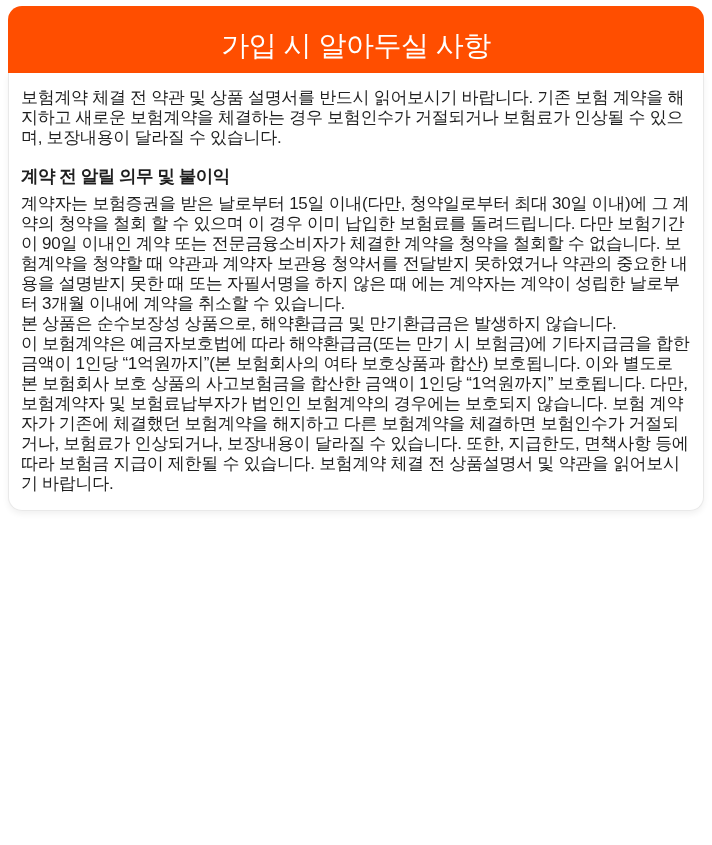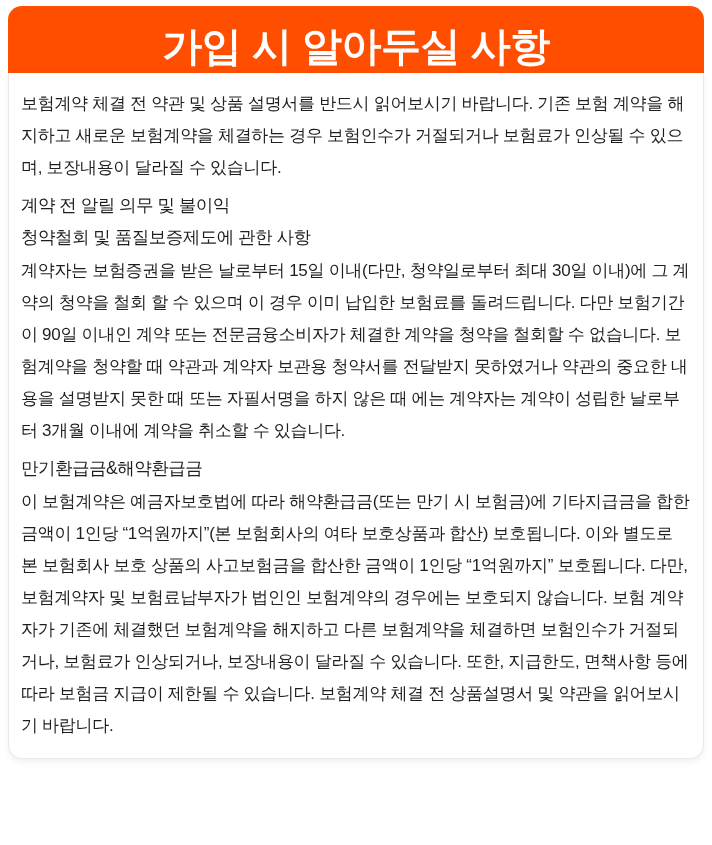--- a/index.html
+++ b/index.html
@@ -25,68 +25,67 @@
   .banner{
     background:var(--accent);
     border-radius:14px 14px 0 0;
     height:67px;
     display:flex;
     align-items:center;
     justify-content:center;
   }
   .banner h1{
     color:#ffffff;
-    font-size:40px;
-    font-weight:bold;
+    font-size:28px;
+    font-weight:normal;
     letter-spacing:-0.5px;
     line-height:1;
     margin-top:12px;
   }
   .content{
     background:#ffffff;
     border:1px solid var(--border);
     border-top:none;
     border-radius:0 0 14px 14px;
     box-shadow:0 3px 6px rgba(0,0,0,0.06);
     padding:15px 12px 16px 12px;
   }
   .para{
     font-size:17px;
-    line-height:32px;
+    line-height:20px;
     letter-spacing:-0.3px;
     word-break:normal;
     overflow-wrap:break-word;
   }
   .section-heading{
     font-size:17.5px;
-    font-weight:normal;
+    font-weight:bold;
     letter-spacing:-0.5px;
     line-height:22px;
-    margin-top:10px;
+    margin-top:17px;
     margin-bottom:7px;
   }
 </style>
 </head>
 <body>
 
 <div class="page">
   <div class="card">
 
     <div class="banner">
       <h1>가입 시 알아두실 사항</h1>
     </div>
 
     <div class="content">
 
       <p class="para">보험계약 체결 전 약관 및 상품 설명서를 반드시 읽어보시기 바랍니다. 기존 보험 계약을 해지하고 새로운 보험계약을 체결하는 경우 보험인수가 거절되거나 보험료가 인상될 수 있으며, 보장내용이 달라질 수 있습니다.</p>
 
       <h2 class="section-heading">계약 전 알릴 의무 및 불이익</h2>
 
-      <h2 class="section-heading">청약철회 및 품질보증제도에 관한 사항</h2>
       <p class="para">계약자는 보험증권을 받은 날로부터 15일 이내(다만, 청약일로부터 최대 30일 이내)에 그 계약의 청약을 철회 할 수 있으며 이 경우 이미 납입한 보험료를 돌려드립니다. 다만 보험기간이 90일 이내인 계약 또는 전문금융소비자가 체결한 계약을 청약을 철회할 수 없습니다. 보험계약을 청약할 때 약관과 계약자 보관용 청약서를 전달받지 못하였거나 약관의 중요한 내용을 설명받지 못한 때 또는 자필서명을 하지 않은 때 에는 계약자는 계약이 성립한 날로부터 3개월 이내에 계약을 취소할 수 있습니다.</p>
 
-      <h2 class="section-heading">만기환급금&amp;해약환급금</h2>
+      <p class="para">본 상품은 순수보장성 상품으로, 해약환급금 및 만기환급금은 발생하지 않습니다.</p>
 
       <p class="para">이 보험계약은 예금자보호법에 따라 해약환급금(또는 만기 시 보험금)에 기타지급금을 합한 금액이 1인당 “1억원까지”(본 보험회사의 여타 보호상품과 합산) 보호됩니다. 이와 별도로 본 보험회사 보호 상품의 사고보험금을 합산한 금액이 1인당 “1억원까지” 보호됩니다. 다만, 보험계약자 및 보험료납부자가 법인인 보험계약의 경우에는 보호되지 않습니다. 보험 계약자가 기존에 체결했던 보험계약을 해지하고 다른 보험계약을 체결하면 보험인수가 거절되거나, 보험료가 인상되거나, 보장내용이 달라질 수 있습니다. 또한, 지급한도, 면책사항 등에 따라 보험금 지급이 제한될 수 있습니다. 보험계약 체결 전 상품설명서 및 약관을 읽어보시기 바랍니다.</p>
 
     </div>
   </div>
 </div>
 
 </body></html>

